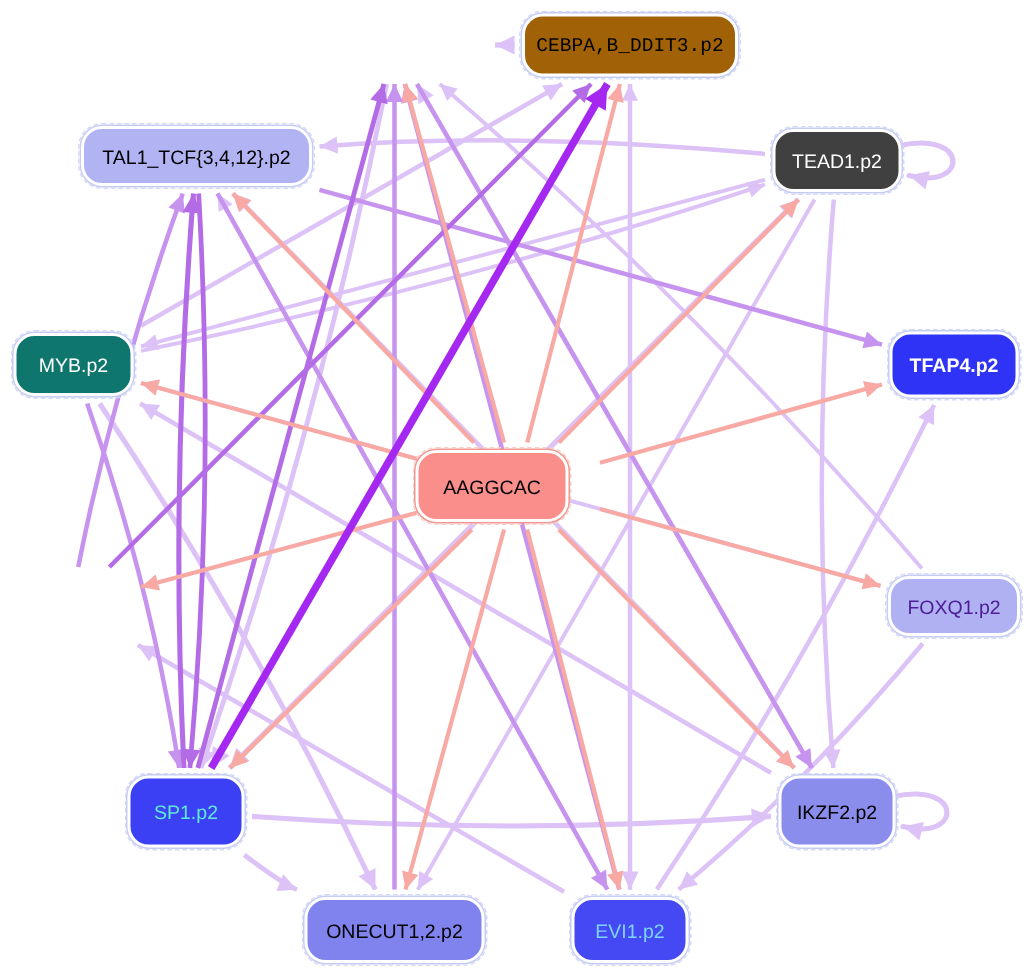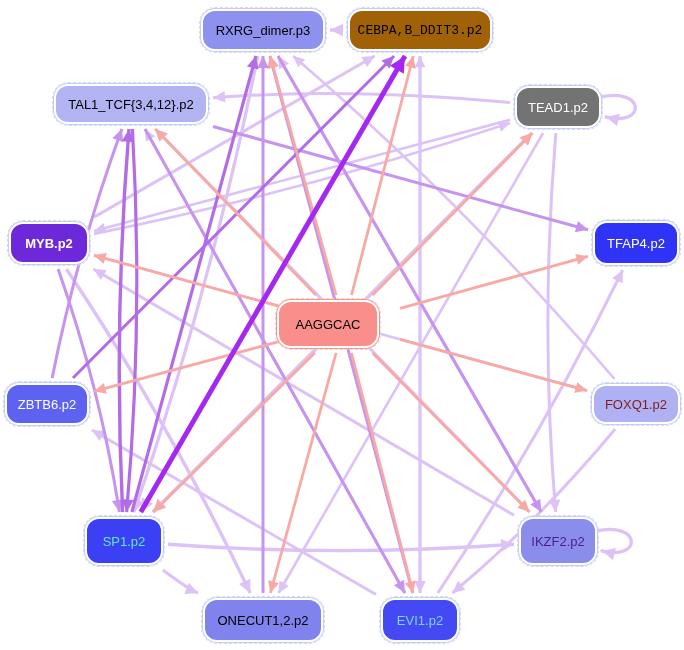--- a/index.html
+++ b/index.html
@@ -133,51 +133,45 @@
       <path d="M 372.5990783410138 353 L 529.4009216589861 512" fill="none" stroke="#f8a9a4" stroke-width="2.8"></path>
       <polygon points="529.4009216589861,512 517.2827502922308,507.65876483867186 525.228797405702,499.8225709111012" fill="#f8a9a4"></polygon>
       <path d="M 336.06418918918916 353 L 270.3885135135135 593" fill="none" stroke="#f8a9a4" stroke-width="2.8"></path>
       <polygon points="270.3885135135135,593 268.06814821403736,580.3385504432949 278.8323908773301,583.2841709018312" fill="#f8a9a4"></polygon>
       <path d="M 351.44594594594594 353 L 413.06756756756755 593" fill="none" stroke="#f8a9a4" stroke-width="2.8"></path>
       <polygon points="413.06756756756755,593 404.77806717519275,583.1521279839338 415.5874542212971,580.3767448234477" fill="#f8a9a4"></polygon>
       <path d="M 140.79843444227006 512 L 404.93933463796475 56" fill="none" stroke="#a428f0" stroke-width="5"></path>
       <polygon points="404.93933463796475,56 403.84203308899407,73.85485730300375 389.99706786617935,65.83507314262575" fill="#a428f0"></polygon>
     </svg>
 
-<div class="node" style="left: 201px; top: 9px; width: 124px; height: 42px; background: rgb(143, 145, 238); color: rgb(0, 0, 0);">
-      <span class="node-label">RXRG_dimer.p3</span>
-    </div>
     <div class="node" style="left: 348px; top: 9px; width: 144px; height: 42px; background: #a16207; color: rgb(0, 0, 0); font-family: Liberation Mono, monospace;">
       <span class="node-label">CEBPA,B_DDIT3.p2</span>
     </div>
     <div class="node" style="left: 54px; top: 84px; width: 154px; height: 40px; background: rgb(178, 179, 243); color: rgb(0, 0, 0); justify-content: center;">
       <span class="node-label">TAL1_TCF{3,4,12}.p2</span>
     </div>
-    <div class="node" style="left: 515px; top: 86px; width: 86px; height: 42px; background: #737373; color: rgb(255, 255, 255);">
+    <div class="node" style="left: 515px; top: 86px; width: 86px; height: 42px; background: #404040; color: rgb(255, 255, 255);">
       <span class="node-label">TEAD1.p2</span>
     </div>
-    <div class="node" style="left: 9px; top: 222px; width: 80px; height: 42px; background: #6d28d9; color: rgb(255, 255, 255); font-weight: bold;">
+    <div class="node" style="left: 9px; top: 222px; width: 80px; height: 42px; background: #0f766e; color: rgb(255, 255, 255);">
       <span class="node-label">MYB.p2</span>
     </div>
-    <div class="node" style="left: 593px; top: 221px; width: 86px; height: 44px; background: rgb(47, 51, 246); color: rgb(255, 255, 255);">
+    <div class="node" style="left: 593px; top: 221px; width: 86px; height: 44px; background: rgb(47, 51, 246); color: rgb(255, 255, 255); font-weight: bold;">
       <span class="node-label">TFAP4.p2</span>
     </div>
     <div class="node center" style="left: 277px; top: 300px; width: 102px; height: 48px; background: rgb(249, 142, 138); color: rgb(0, 0, 0);">
       <span class="node-label">AAGGCAC</span>
     </div>
-    <div class="node" style="left: 5px; top: 383px; width: 84px; height: 42px; background: rgb(94, 98, 240); color: rgb(255, 255, 255);">
-      <span class="node-label">ZBTB6.p2</span>
-    </div>
-    <div class="node" style="left: 592px; top: 384px; width: 88px; height: 40px; background: rgb(176, 177, 243); color: #7f1d1d;">
+    <div class="node" style="left: 592px; top: 384px; width: 88px; height: 40px; background: rgb(176, 177, 243); color: #4c1d95;">
       <span class="node-label">FOXQ1.p2</span>
     </div>
     <div class="node" style="left: 85px; top: 517px; width: 78px; height: 48px; background: rgb(59, 64, 245); color: #5eead4;">
       <span class="node-label">SP1.p2</span>
     </div>
-    <div class="node" style="left: 519px; top: 517px; width: 78px; height: 48px; background: rgb(139, 141, 236); color: #4c1d95;">
+    <div class="node" style="left: 519px; top: 517px; width: 78px; height: 48px; background: rgb(139, 141, 236); color: #000000;">
       <span class="node-label">IKZF2.p2</span>
     </div>
     <div class="node" style="left: 203px; top: 598px; width: 120px; height: 44px; background: rgb(128, 131, 238); color: rgb(0, 0, 0);">
       <span class="node-label">ONECUT1,2.p2</span>
     </div>
     <div class="node" style="left: 381px; top: 598px; width: 78px; height: 44px; background: rgb(69, 73, 243); color: #7dd3fc;">
       <span class="node-label">EVI1.p2</span>
     </div>
   </div>
 

